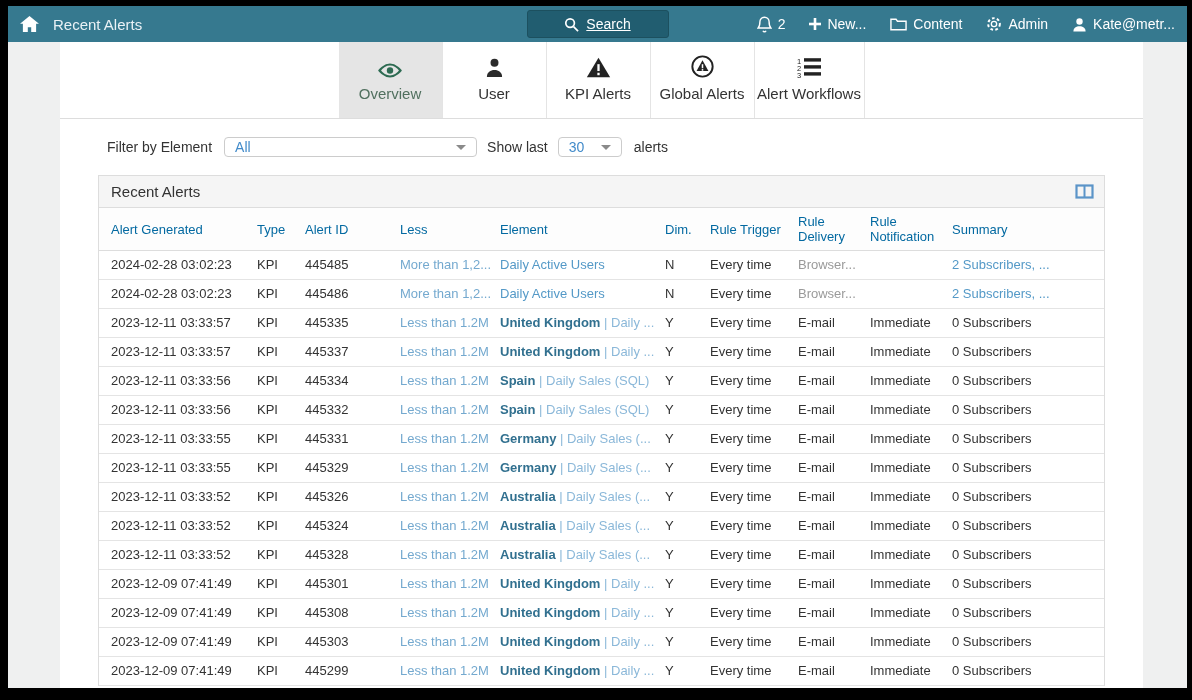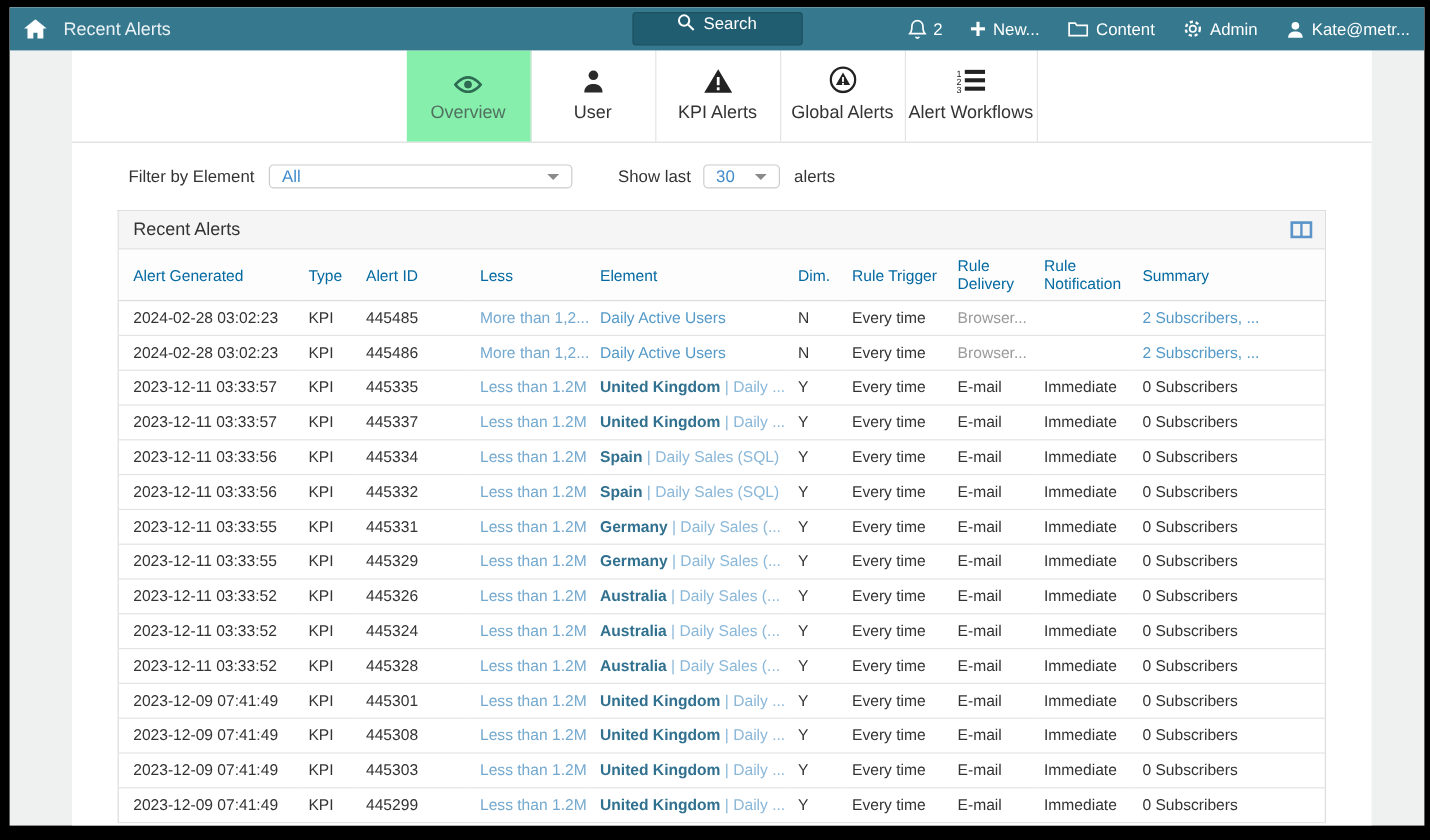--- a/index.html
+++ b/index.html
@@ -14,42 +14,42 @@
   
   .topbar {
     height: 36px; background: #36798f; color: #fff;
     display: flex; align-items: center; position: relative; z-index: 5;
   }
   .topbar .home { margin-left: 12px; display: flex; align-items: center; cursor: pointer; }
   .topbar .title { margin-left: 14px; font-size: 15px; color: #eaf2f6; }
   .search-btn {
     position: absolute; left: 50%; transform: translateX(-50%); top: 4px;
     width: 142px; height: 28px; background: #215d70; border: 1px solid #1c505f;
-    border-radius: 3px; display: flex; align-items: flex-start; justify-content: center;
-    gap: 7px; color: #fff; font-size: 14px; cursor: pointer;
+    border-radius: 3px; display: flex; align-items: center; justify-content: center;
+    gap: 7px; color: #fff; font-size: 14px; cursor: pointer; text-decoration: underline;
   }
   .top-right {
     position: absolute; right: 12px; top: 0; height: 36px;
     display: flex; align-items: center; gap: 24px; font-size: 14px;
   }
   .top-item { display: flex; align-items: center; gap: 6px; cursor: pointer; white-space: nowrap; }
   
   .page {
     position: absolute; left: 52px; top: 36px; width: 1083px; bottom: 0;
     background: #fff;
   }
   
   .tabbar { height: 77px; border-bottom: 1px solid #ddd; display: flex; justify-content: center; background:#fff; }
   .tab {
     width: 104px; border-right: 1px solid #e4e4e4; cursor: pointer;
     display: flex; flex-direction: column; align-items: center; justify-content: center;
     gap: 7px; font-size: 15px; color: #333; text-align: center; padding: 4px 2px 8px;
   }
   .tab .ticon { height: 24px; display: flex; align-items: flex-end; justify-content: center; }
-  .tab.active { background: #86efac; color: #51705f; }
+  .tab.active { background: #e5e5e5; color: #51705f; }
   .tab.wide { width: 110px; }
   
   .filterbar {
     display: flex; align-items: center; margin: 13px 0 0 47px;
     font-size: 14px; color: #333; height: 30px; text-align: center;
   }
   .selectbox {
     height: 20px; border: 1px solid #ccc; border-radius: 4px; background: #fff;
     display: flex; align-items: center; justify-content: space-between;
     padding: 0 10px; color: #428bca; cursor: pointer; font-size: 14px;
@@ -199,21 +199,21 @@
         <span>Alert Workflows</span>
       </div>
     </nav>
 
     <div class="filterbar">
       <span>Filter by Element</span>
       <div class="selectbox" style="width:253px; margin-left:12px;">
         <span>All</span>
         <span class="caret"></span>
       </div>
-      <span style="margin-left:38px;">Show last</span>
+      <span style="margin-left:10px;">Show last</span>
       <div class="selectbox" style="width:64px; margin-left:10px;">
         <span>30</span>
         <span class="caret"></span>
       </div>
       <span style="margin-left:12px;">alerts</span>
     </div>
 
     <section class="panel">
       <div class="panel-head">
         <span>Recent Alerts</span>

